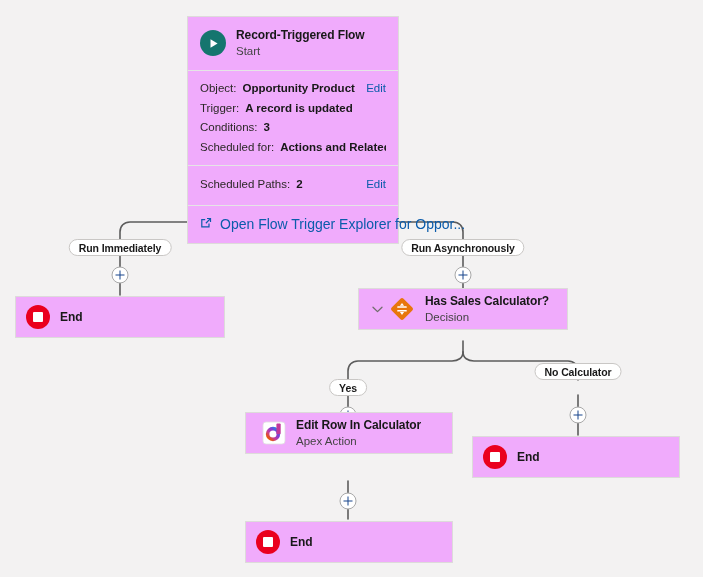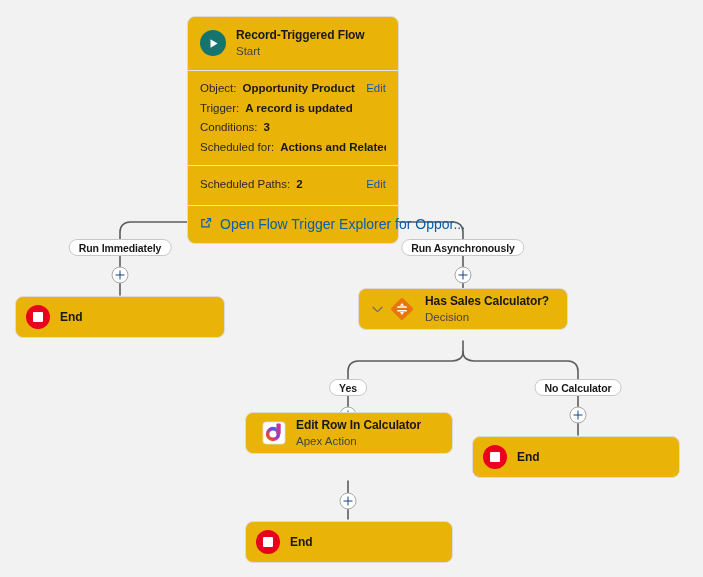--- a/index.html
+++ b/index.html
@@ -23,23 +23,23 @@
   #wires {
     position: absolute;
     left: 0; top: 0;
     width: 703px; height: 577px;
     pointer-events: none;
   }
 
   
   .node {
     position: absolute;
-    background: #eab308;
+    background: #f0abfc;
     border: 1px solid #dddbda;
-    border-radius: 8px;
+    border-radius: 0;
     box-sizing: border-box;
   }
 
   
   .start-node { left: 187px; top: 16px; width: 212px; }
   .start-header {
     display: flex;
     align-items: center;
     padding: 11px 12px 12px 12px;
     border-bottom: 1px solid #e5e5e5;
@@ -300,21 +300,21 @@
         </svg>
       </span>
     </span>
     <span class="elem-labels">
       <span class="elem-title">Has Sales Calculator?</span>
       <span class="elem-sub">Decision</span>
     </span>
   </div>
 
   <div class="pill" style="left:348px; top:379px;">Yes</div>
-  <div class="pill" style="left:578px; top:379px;">No Calculator</div>
+  <div class="pill" style="left:578px; top:363px;">No Calculator</div>
 
   <div class="plus" style="left:348px; top:415px;"></div>
   <div class="plus" style="left:578px; top:415px;"></div>
 
   <div class="node elem" style="left:245px; top:412px; width:208px;">
     <span class="elem-icon" style="margin-left:6px;">
       <span class="apex-icon">
         <svg width="24" height="24" viewBox="0 0 24 24">
           <defs>
             <linearGradient id="apexg" x1="0" y1="1" x2="1" y2="0">

